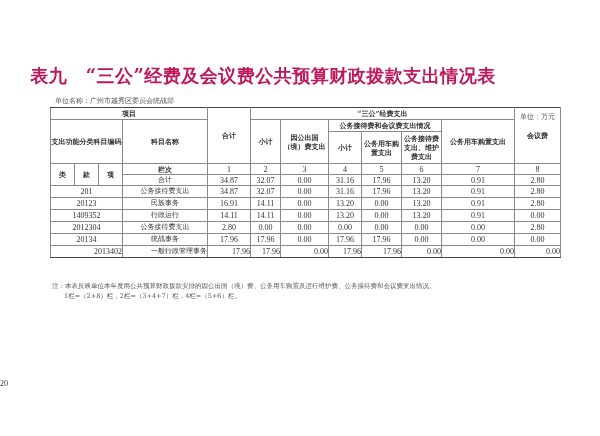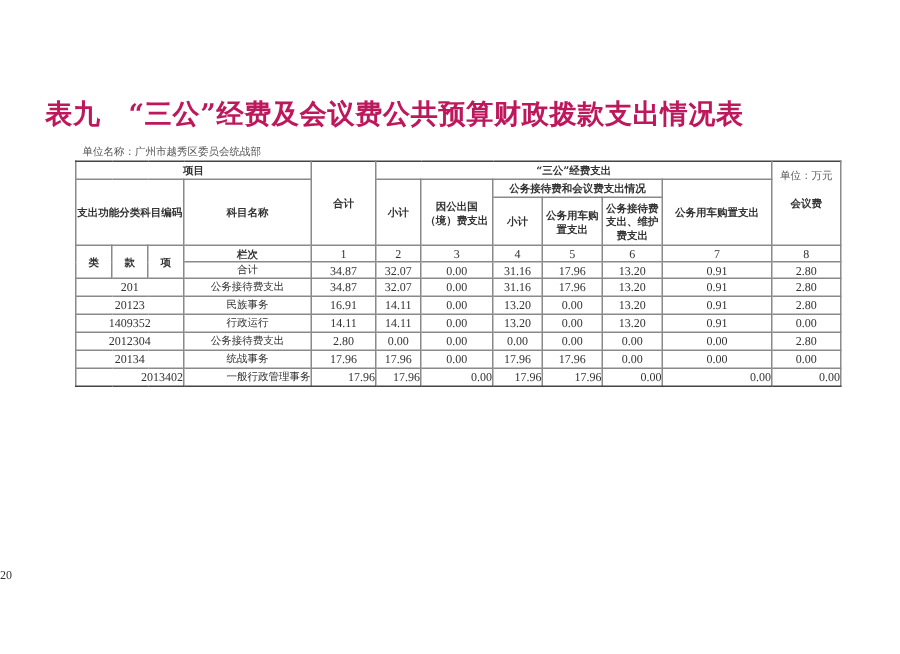--- a/index.html
+++ b/index.html
@@ -164,15 +164,17 @@
     <td class="num">17.96</td>
     <td class="num">17.96</td>
     <td class="num">0.00</td>
     <td class="num">0.00</td>
     <td class="num">0.00</td>
   </tr>
 </tbody>
   </table>
 
 <div class="note">
+  <div>注：本表反映单位本年度用公共预算财政拨款安排的因公出国（境）费、公务用车购置及运行维护费、公务接待费和会议费支出情况。</div>
+  <div style="padding-left:12px">1栏=（2+8）栏，2栏=（3+4+7）栏，4栏=（5+6）栏。</div>
 </div>
 
 <div class="page-num">20</div>
 
 </body></html>

